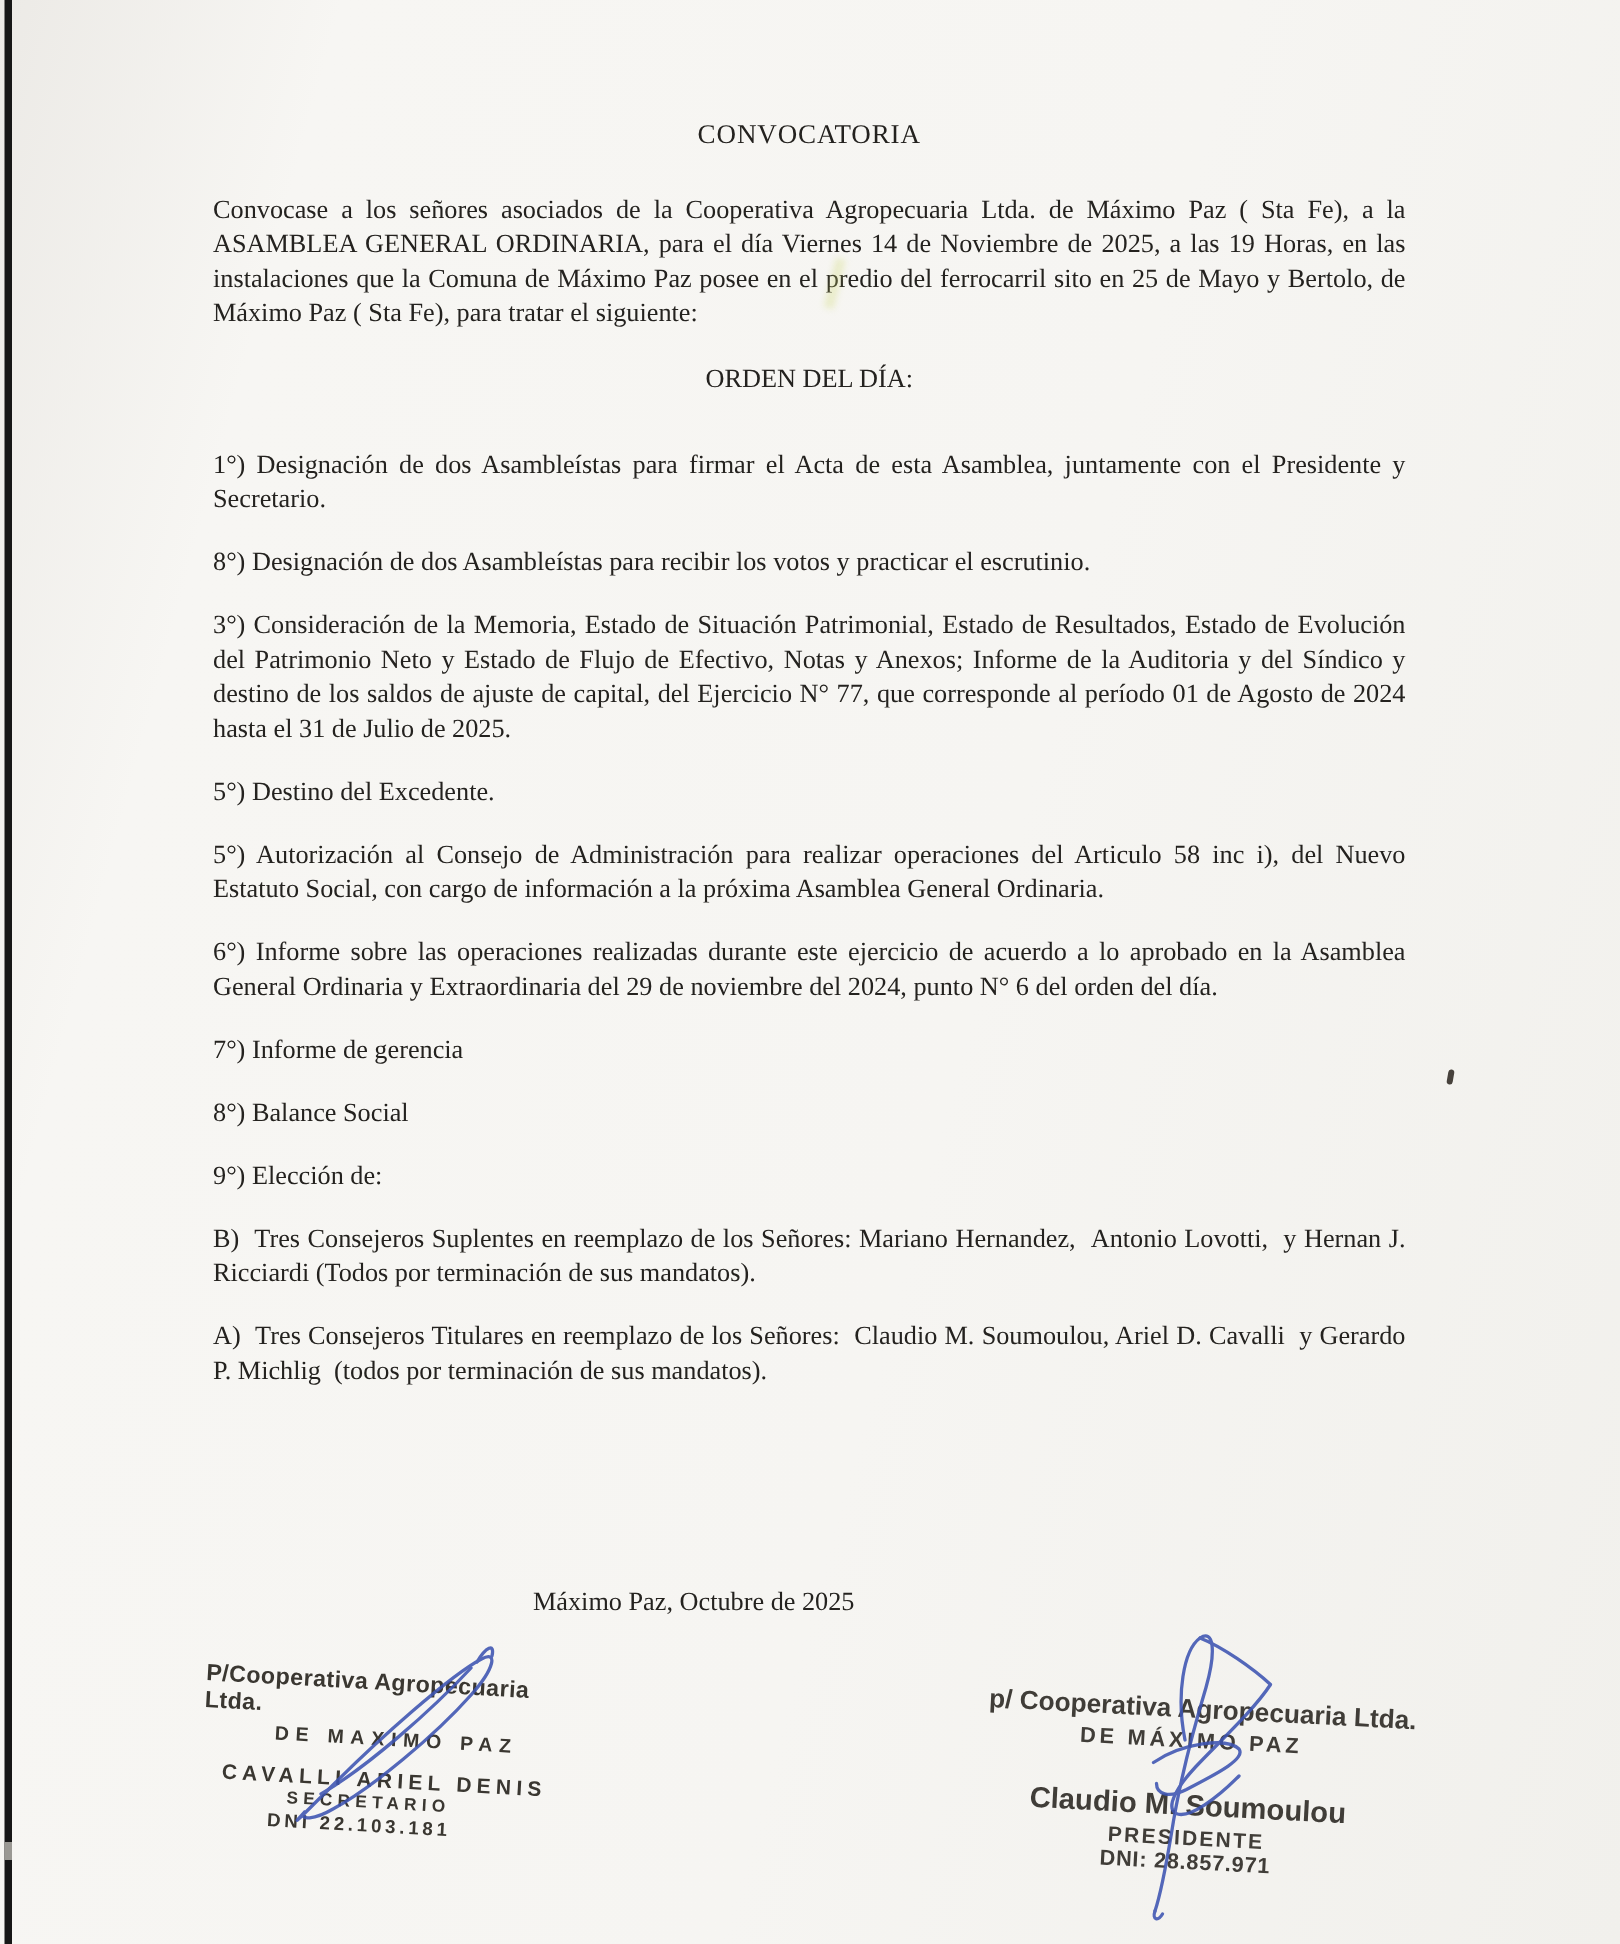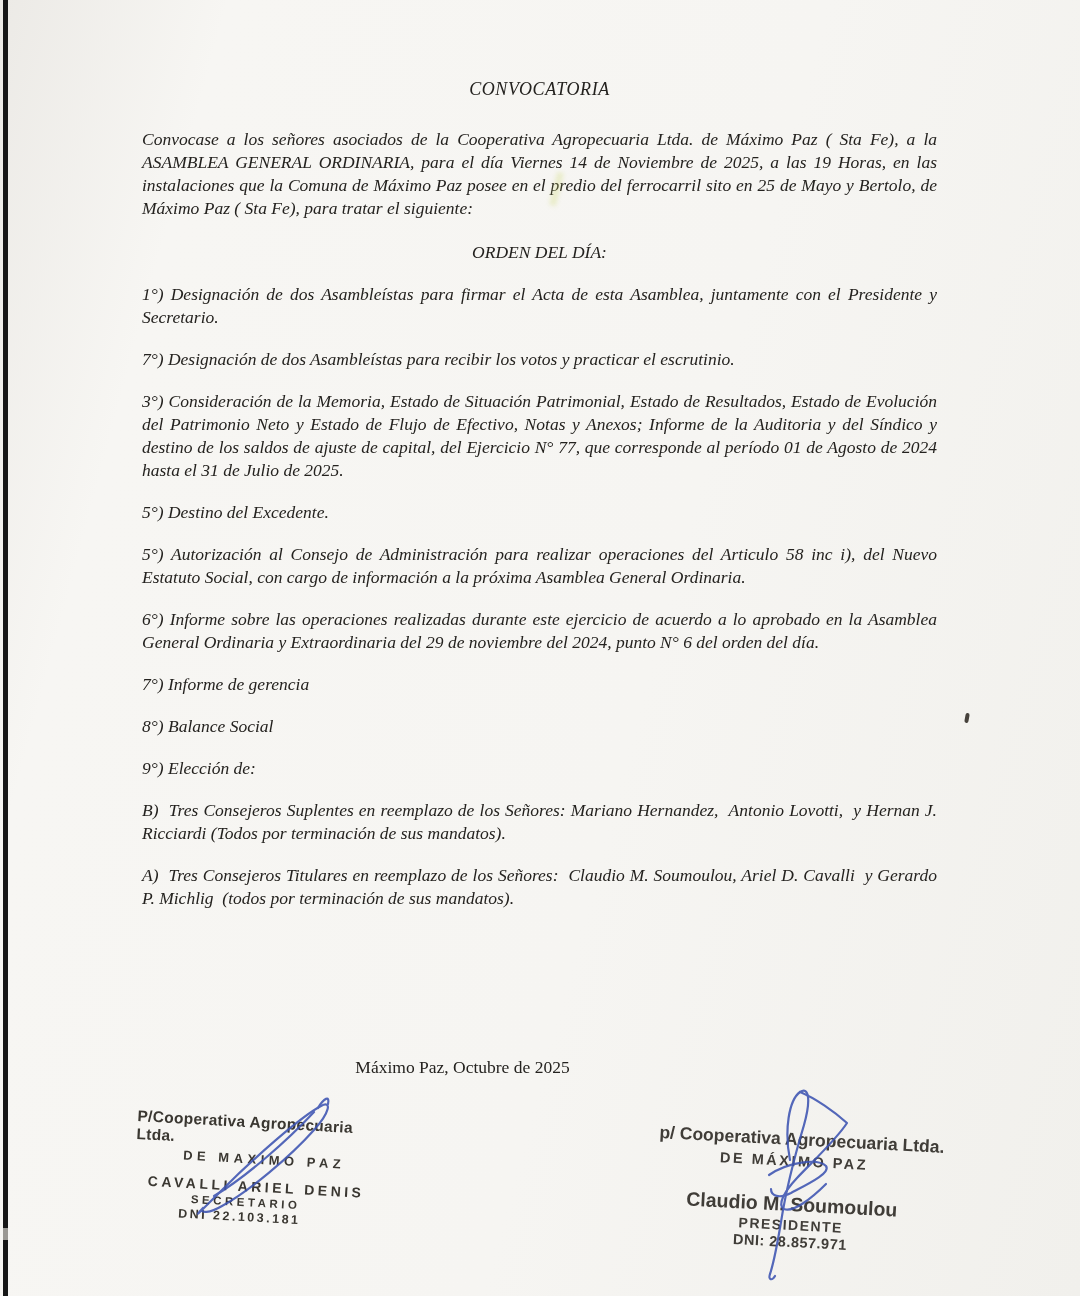--- a/index.html
+++ b/index.html
@@ -13,28 +13,28 @@
     color:#24221f;
     overflow:hidden;
   }
 
   
   .edge-bar { position:absolute; left:3px; top:0; width:5px; height:1296px; background:#171717; }
   .edge-notch { position:absolute; left:3px; top:1228px; width:5px; height:12px; background:#9a9893; }
 
   .content {
     position:absolute; left:142px; top:78px; width:795px;
-    font-size:17.5px; line-height:23px; text-align:justify;font-style:italic;
+    font-size:17.5px; line-height:23px; text-align:justify;
   }
   .title {
     margin:0 0 27px 0; font-size:18px; font-weight:normal;
     letter-spacing:0.6px; text-align:center;
   }
   .agenda-heading {
-    margin:21px 0 19px 0; font-size:17.5px; font-weight:normal; text-align:center;
+    margin:21px 0 34px 0; font-size:17.5px; font-weight:normal; text-align:center;
   }
   .para { margin:0 0 19px 0; }
 
   .dateline {
     position:absolute; top:1057px; left:0; width:884px;
     text-align:center; padding-left:41px; box-sizing:border-box;
     font-size:17.5px;
   }
 
   
@@ -82,21 +82,21 @@
   <div class="edge-notch"></div>
 
   <div class="content">
     <h1 class="title">CONVOCATORIA</h1>
 
     <p class="para">Convocase a los señores asociados de la Cooperativa Agropecuaria Ltda. de Máximo Paz ( Sta Fe), a la ASAMBLEA GENERAL ORDINARIA, para el día Viernes 14 de Noviembre de 2025, a las 19 Horas, en las instalaciones que la Comuna de Máximo Paz posee en el predio del ferrocarril sito en 25 de Mayo y Bertolo, de Máximo Paz ( Sta Fe), para tratar el siguiente:</p>
 
     <h2 class="agenda-heading">ORDEN DEL DÍA:</h2>
 
     <p class="para">1°) Designación de dos Asambleístas para firmar el Acta de esta Asamblea, juntamente con el Presidente y Secretario.</p>
-    <p class="para">7°) Designación de dos Asambleístas para recibir los votos y practicar el escrutinio.</p>
+    <p class="para">8°) Designación de dos Asambleístas para recibir los votos y practicar el escrutinio.</p>
     <p class="para">3°) Consideración de la Memoria, Estado de Situación Patrimonial, Estado de Resultados, Estado de Evolución del Patrimonio Neto y Estado de Flujo de Efectivo, Notas y Anexos; Informe de la Auditoria y del Síndico y destino de los saldos de ajuste de capital, del Ejercicio N° 77, que corresponde al período 01 de Agosto de 2024 hasta el 31 de Julio de 2025.</p>
     <p class="para">5°) Destino del Excedente.</p>
     <p class="para">5°) Autorización al Consejo de Administración para realizar operaciones del Articulo 58 inc i), del Nuevo Estatuto Social, con cargo de información a la próxima Asamblea General Ordinaria.</p>
     <p class="para">6°) Informe sobre las operaciones realizadas durante este ejercicio de acuerdo a lo aprobado en la Asamblea General Ordinaria y Extraordinaria del 29 de noviembre del 2024, punto N° 6 del orden del día.</p>
     <p class="para">7°) Informe de gerencia</p>
     <p class="para">8°) Balance Social</p>
     <p class="para">9°) Elección de:</p>
 
     <p class="para">B) &nbsp;Tres Consejeros Suplentes en reemplazo de los Señores: Mariano Hernandez, &nbsp;Antonio Lovotti, &nbsp;y Hernan J. Ricciardi (Todos por terminación de sus mandatos).</p>
     <p class="para">A) &nbsp;Tres Consejeros Titulares en reemplazo de los Señores: &nbsp;Claudio M. Soumoulou, Ariel D. Cavalli &nbsp;y Gerardo P. Michlig &nbsp;(todos por terminación de sus mandatos).</p>

